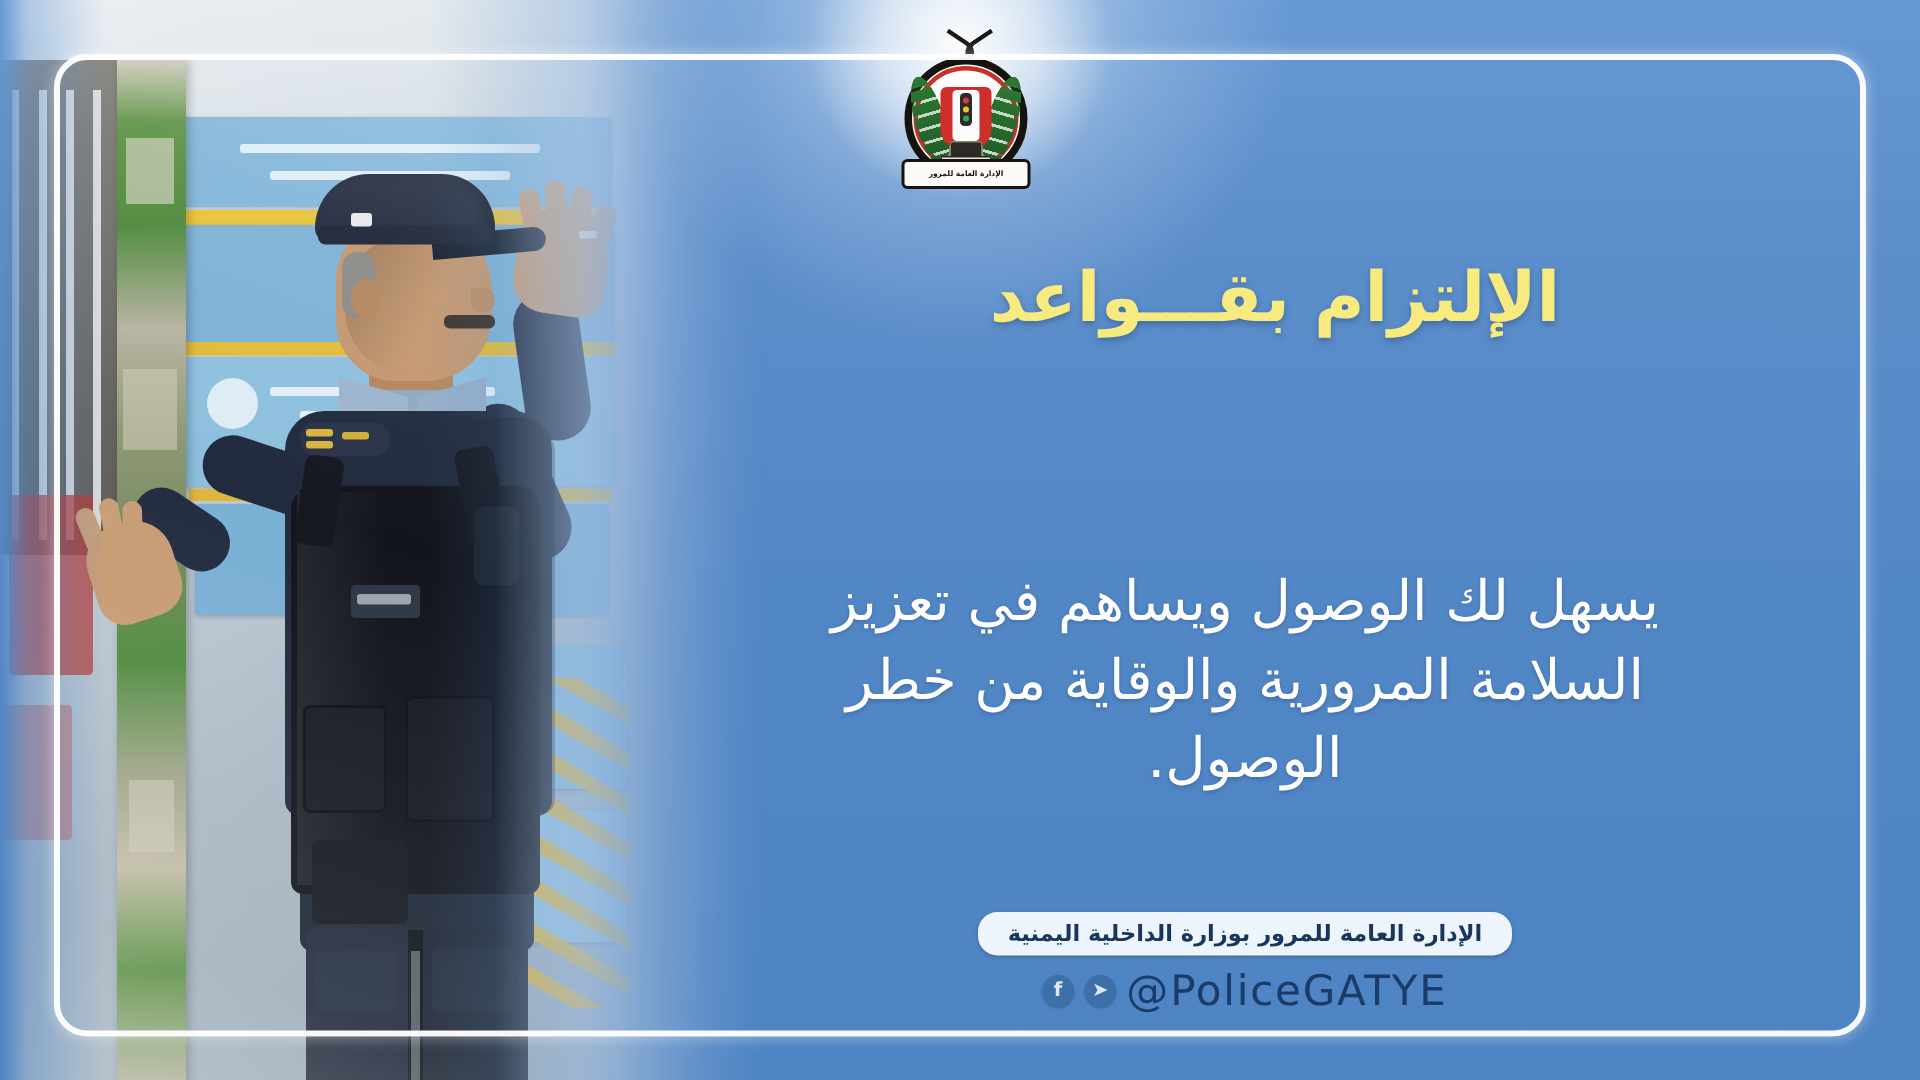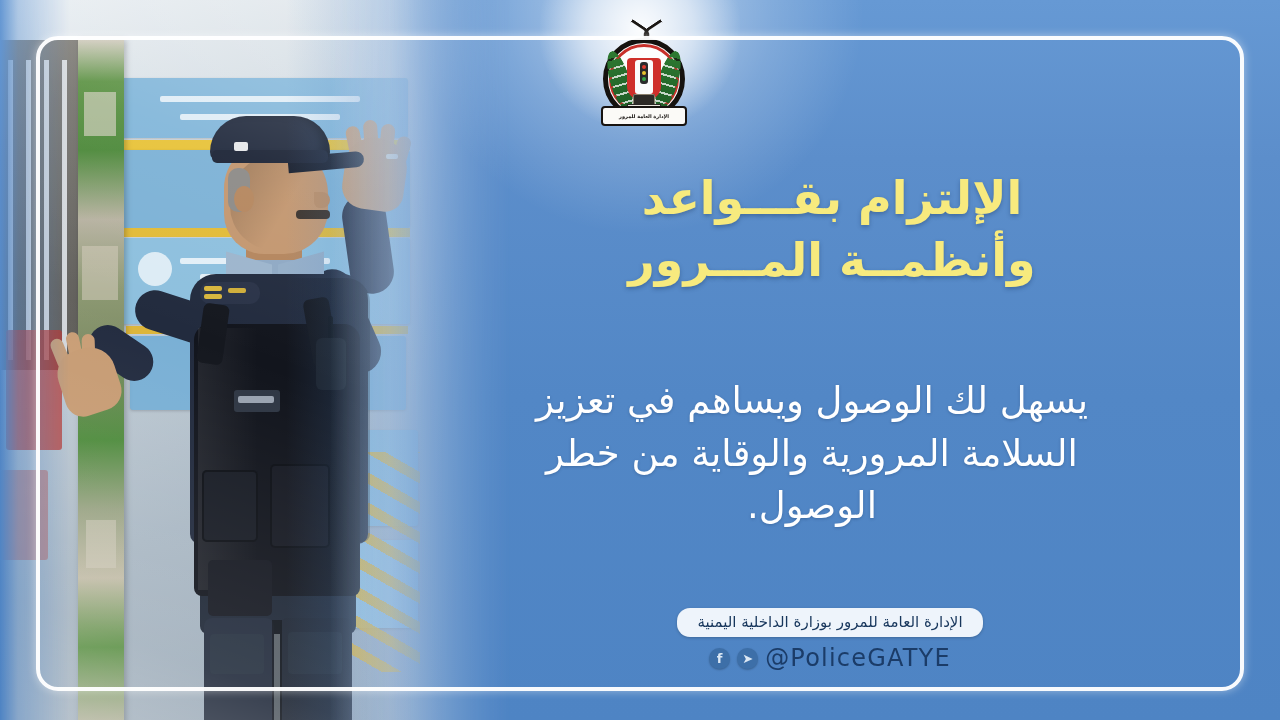--- a/index.html
+++ b/index.html
@@ -178,51 +178,51 @@
   #em-wall{position:absolute;left:30px;top:80px;width:34px;height:8px;background:#e8e4dc;border:1px solid #2a2724;box-sizing:border-box;}
   .swords{position:absolute;top:0px;width:40px;height:26px;}
   #sw-l{left:27px;border-top:3px solid #1b1714;border-right:3px solid #1b1714;transform:rotate(34deg);width:22px;height:20px;border-radius:0 10px 0 0;}
   #sw-r{left:47px;border-top:3px solid #1b1714;border-left:3px solid #1b1714;transform:rotate(-34deg);width:22px;height:20px;border-radius:10px 0 0 0;}
   #em-scroll{position:absolute;left:4px;top:82px;width:86px;height:20px;background:#fbfaf7;
     border:2px solid #171310;border-radius:4px;box-sizing:border-box;
     display:flex;align-items:center;justify-content:center;}
   #em-scroll-text{font-size:5px;color:#16120f;font-weight:700;white-space:nowrap;}
 
   
-  #content{position:absolute;left:452px;top:0;width:740px;height:532px;}
+  #content{position:absolute;left:470px;top:0;width:740px;height:532px;}
 
   #headline{position:absolute;right:50px;top:172px;width:620px;text-align:center;}
   .hl-line{
     color:#f7ea7e;font-weight:700;line-height:1.14;
     font-size:46px;letter-spacing:0px;
     text-shadow:0 2px 4px rgba(20,45,85,.35);
     direction:rtl;
   }
   #hl2{margin-top:10px;}
 
   #body-text{position:absolute;right:50px;top:375px;width:660px;
     direction:rtl;text-align:center;color:#ffffff;
     font-size:37px;line-height:1.42;font-weight:400;
     text-shadow:0 1px 3px rgba(20,45,85,.28);}
 
   
   #footer{position:absolute;left:600px;top:608px;width:460px;text-align:center;}
   #org-badge{
     display:inline-block;background:#eef4fb;color:#17365c;
-    font-weight:400;font-size:15px;direction:rtl;
+    font-weight:700;font-size:15px;direction:rtl;
     padding:5px 20px 6px;border-radius:13px;
     box-shadow:0 1px 3px rgba(0,0,0,.22);
     white-space:nowrap;
   }
   #social{margin-top:7px;display:flex;align-items:center;justify-content:center;gap:7px;direction:ltr;}
   .soc-ic{width:21px;height:21px;border-radius:50%;background:#3d6fa8;
     display:flex;align-items:center;justify-content:center;
     color:#dce8f4;font-size:13px;font-weight:700;line-height:1;
     box-shadow:0 1px 2px rgba(0,0,0,.25);}
-  #handle{color:#1b3c68;font-size:24px;letter-spacing:1.2px;font-weight:400;}
+  #handle{color:#1b3c68;font-size:28px;letter-spacing:1.2px;font-weight:400;}
 </style>
 </head>
 <body>
 
 <div id="poster">
 
   <div id="photo-layer">
     <div class="ph" id="ph-sky"></div>
 
     <div class="ph board" id="bd1"></div>
@@ -334,21 +334,20 @@
     <div id="em-scroll">
       <span id="em-scroll-text">الإدارة العامة للمرور</span>
     </div>
   </div>
 
   <div id="frame"></div>
 
   <div id="content">
     <div id="headline">
       <div class="hl-line" id="hl1">الإلتزام بقـــواعد</div>
-      <div class="hl-line" id="hl2">وأنظمــة المـــرور</div>
     </div>
 
     <div id="body-text">يسهل لك الوصول ويساهم في تعزيز السلامة المرورية والوقاية من خطر الوصول.</div>
   </div>
 
   <div id="footer">
     <span id="org-badge">الإدارة العامة للمرور بوزارة الداخلية اليمنية</span>
     <div id="social">
       <span class="soc-ic">f</span>
       <span class="soc-ic">➤</span>

